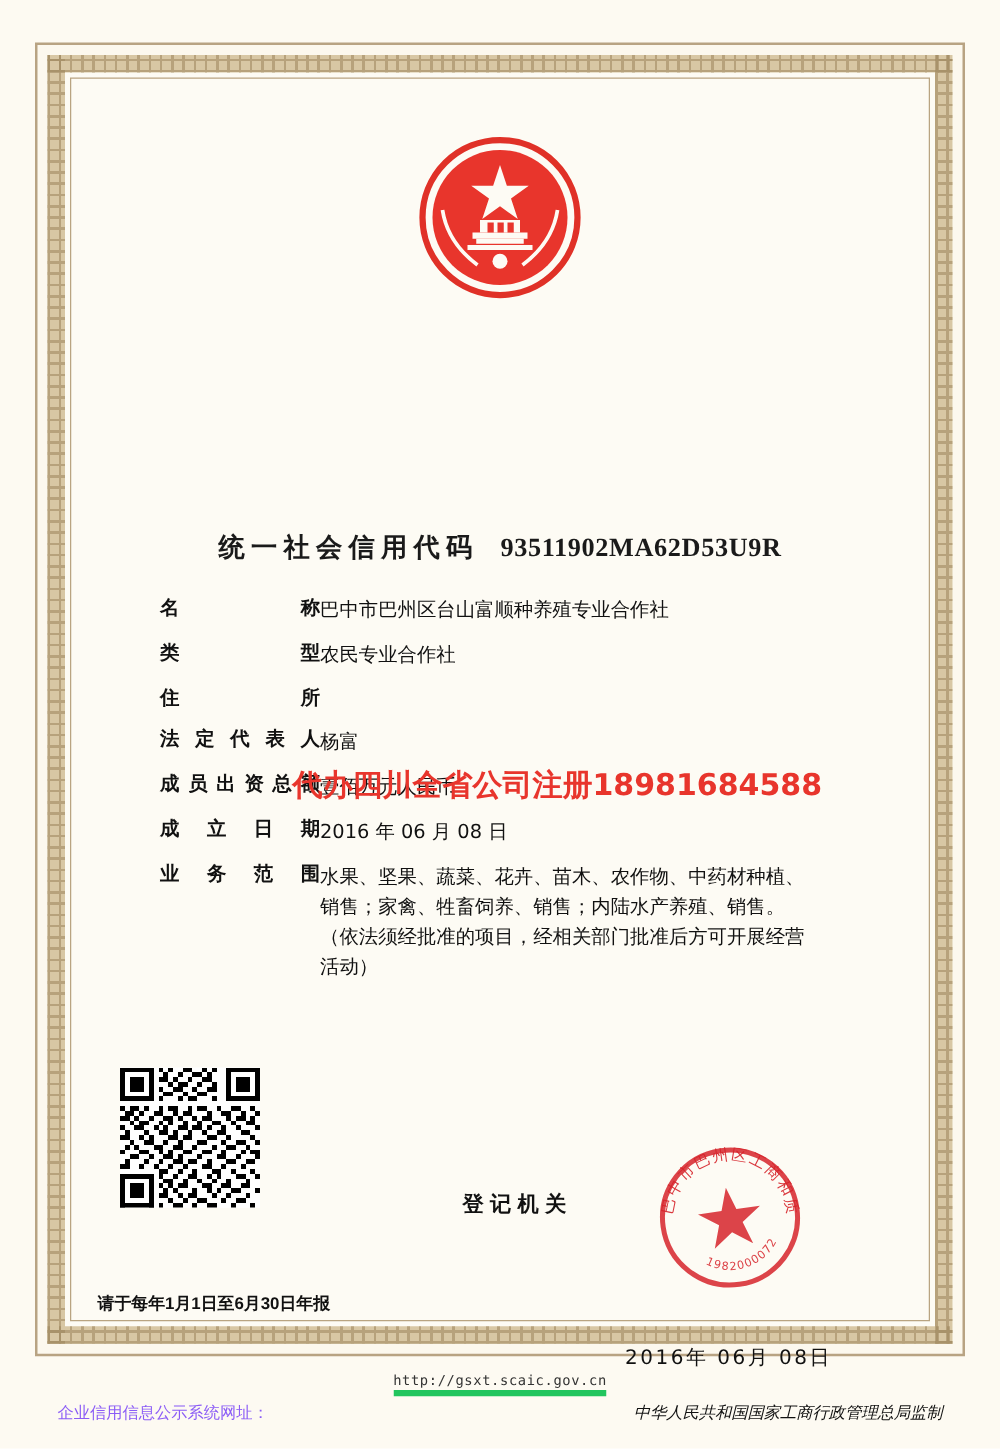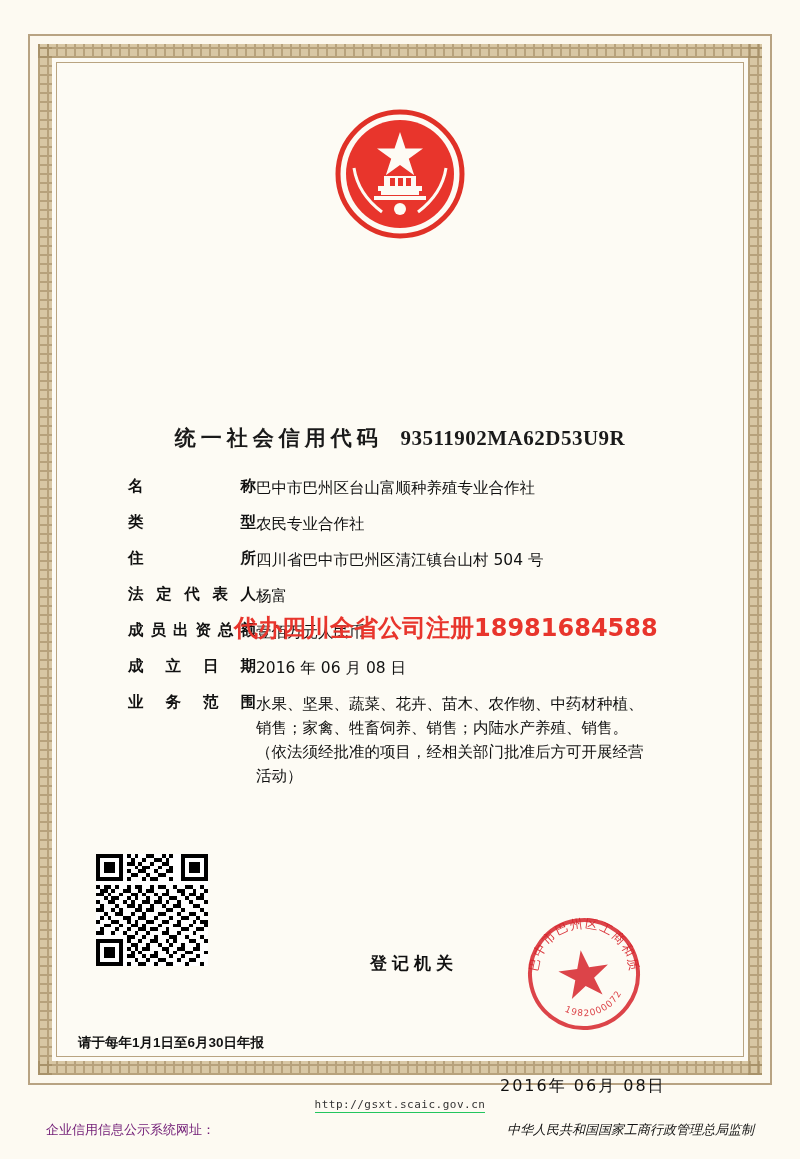--- a/index.html
+++ b/index.html
@@ -198,27 +198,27 @@
   .url-line {
     position: absolute;
     left: 0; right: 0;
     bottom: 48px;
     text-align: center;
     font-family: "DejaVu Sans Mono", monospace;
     font-size: 11px;
     color: #333;
     letter-spacing: .5px;
   }
-  .url-line .u { border-bottom: 1px solid #22c55e; padding-bottom: 1px; }
+  .url-line .u { border-bottom: 5px solid #22c55e; padding-bottom: 1px; }
   .foot-left {
     position: absolute;
     left: 46px;
     bottom: 20px;
     font-size: 13px;
-    color: #701a75;
+    color: #8b5cf6;
     margin-top: 16px;
   }
   .foot-right {
     position: absolute;
     right: 46px;
     bottom: 20px;
     font-size: 13px;
     color: #111;
     font-style: italic;
   }
@@ -278,21 +278,20 @@
           <span>类</span>
           <span>型</span>
         </div>
       <div class="v">农民专业合作社</div>
     </div>
     <div class="row">
       <div class="k spread">
           <span>住</span>
           <span>所</span>
         </div>
-      <div class="v">四川省巴中市巴州区清江镇台山村 504 号</div>
     </div>
     <div class="row">
       <div class="k spread">
           <span>法</span>
           <span>定</span>
           <span>代</span>
           <span>表</span>
           <span>人</span>
         </div>
       <div class="v">杨富</div>

